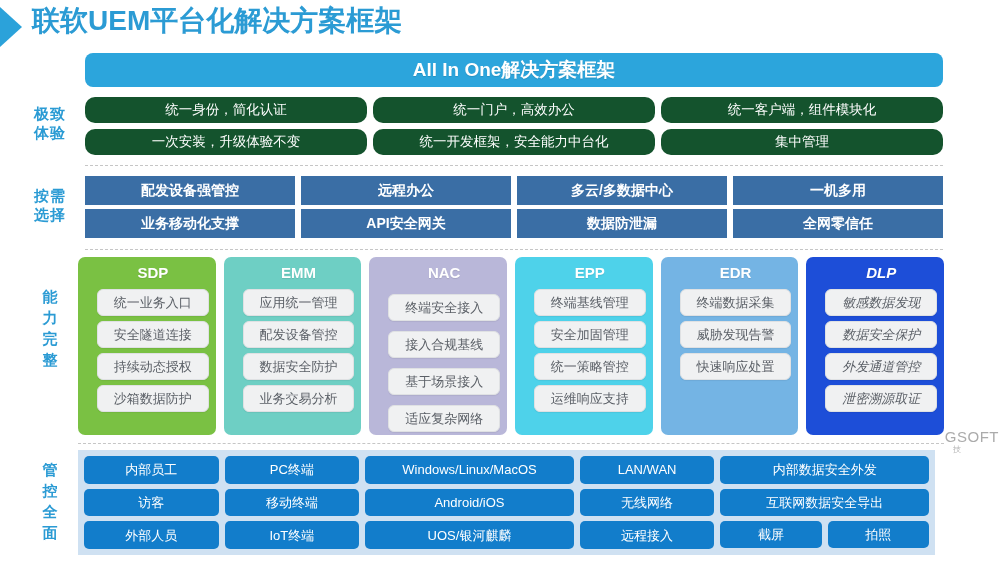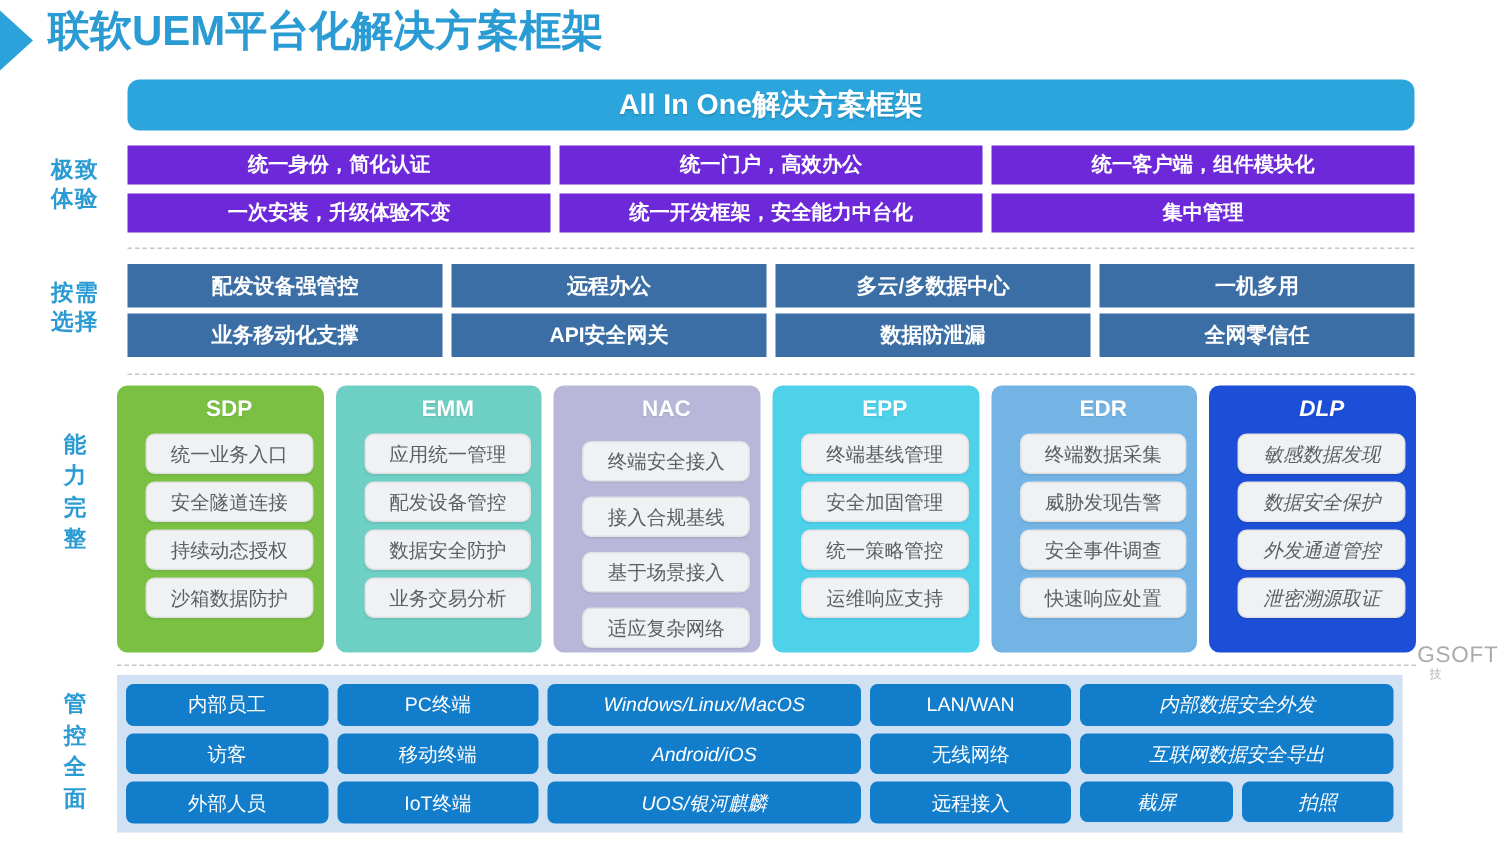--- a/index.html
+++ b/index.html
@@ -59,26 +59,27 @@
     font-size: 19px;
     font-weight: bold;
     display: flex; align-items: center; justify-content: center;
     text-shadow: 0 1px 1px rgba(0,0,0,0.12);
   }
 
   
   .exp-row { display: flex; gap: 6px; }
   .exp-cell {
     flex: 1;
-    background: #6d28d9;
+    background: #14532d;
     color: #ffffff;
     font-size: 13.5px;
-    font-weight: bold;
+    font-weight: normal;
     display: flex; align-items: center; justify-content: center;
     height: 100%;
+    border-radius: 10px;
   }
 
   
   .sel-row { display: flex; gap: 6px; }
   .sel-cell {
     flex: 1;
     background: #3a6ea5;
     color: #ffffff;
     font-size: 14px;
     font-weight: bold;
@@ -135,21 +136,21 @@
     padding: 6px;
     display: flex;
     gap: 6px;
   }
   .cover-col {
     flex: 1;
     display: flex;
     flex-direction: column;
     gap: 5px;
   }
-  .cover-col.wide { flex: 1.55; font-style: italic; }
+  .cover-col.wide { flex: 1.55; }
   .cover-chip {
     background: #127dcb;
     border-radius: 5px;
     color: #ffffff;
     font-size: 13px;
     text-align: center;
     height: 27px;
     line-height: 27px;
     flex: 1;
     display: flex; align-items: center; justify-content: center;
@@ -271,21 +272,20 @@
       <div class="cap-item">终端基线管理</div>
       <div class="cap-item">安全加固管理</div>
       <div class="cap-item">统一策略管控</div>
       <div class="cap-item">运维响应支持</div>
     </div>
 
     <div class="cap-card" style="background: rgb(116, 180, 228);">
       <div class="cap-title">EDR</div>
       <div class="cap-item">终端数据采集</div>
       <div class="cap-item">威胁发现告警</div>
-      <div class="cap-item">安全事件调查</div>
       <div class="cap-item">快速响应处置</div>
     </div>
 
     <div class="cap-card" style="background: #1d4ed8; font-style: italic;">
       <div class="cap-title">DLP</div>
       <div class="cap-item">敏感数据发现</div>
       <div class="cap-item">数据安全保护</div>
       <div class="cap-item">外发通道管控</div>
       <div class="cap-item">泄密溯源取证</div>
     </div>

